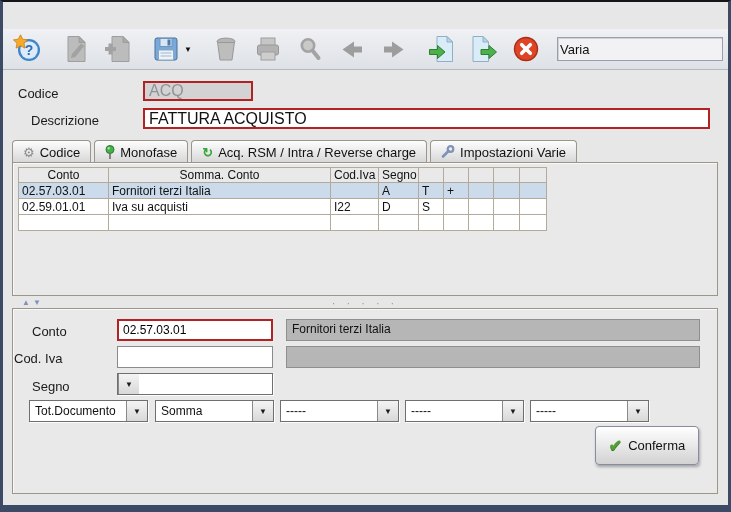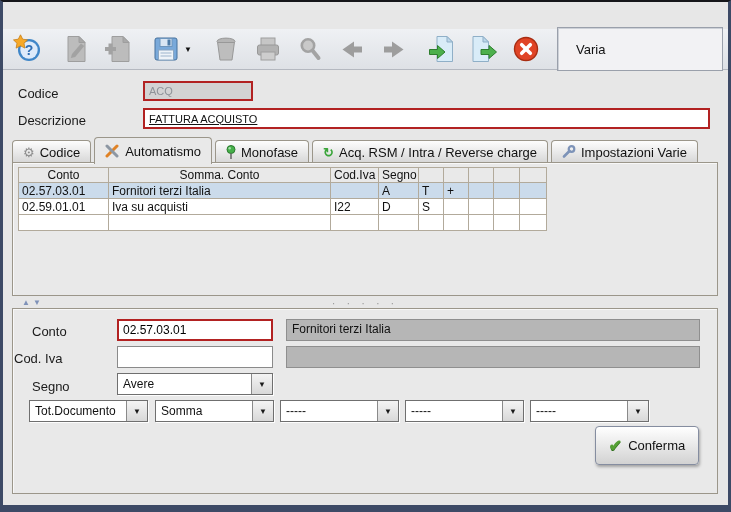--- a/index.html
+++ b/index.html
@@ -31,27 +31,27 @@
   
   .toolbar{
     position:absolute;top:27px;left:0;right:0;height:41px;
     background:linear-gradient(#eff1f4,#dee1e6);
     border-bottom:1px solid #b4b8c0;
     display:flex;align-items:center;padding:0 5px;
   }
   .tbtn{height:38px;min-width:40px;display:flex;align-items:center;justify-content:center;margin-right:2px;}
   .tbtn.group-gap{margin-left:6px;}
   .varia-field{
-    margin-left:9px;flex:1;height:44px;background:#f2f2f4;
+    margin-left:9px;flex:1;height:24px;background:#f2f2f4;
     border:1px solid #9aa0ab;box-shadow:inset 1px 1px 0 #cdd1d8;
-    display:flex;align-items:center;padding-left:18px;font-size:13px;color:#111;
+    display:flex;align-items:center;padding-left:2px;font-size:13px;color:#111;
   }
   
   .label{position:absolute;font-size:13px;color:#1a1a1a;}
-  .field{position:absolute;font-size:11px;padding:1px 4px;font-family:"Liberation Sans",sans-serif;}
+  .field{position:absolute;font-size:16px;padding:1px 4px;font-family:"Liberation Sans",sans-serif;}
   .fld-red{border:2px solid #b22222;}
   .fld-disabled{background:#d3d3d3;color:#8f9398;}
   .fld-white{background:#ffffff;color:#111;border:2px solid #b22222;}
   
   .tabs{position:absolute;top:134px;left:9px;right:9px;height:27px;display:flex;align-items:flex-end;}
   .tab{
     height:23px;display:flex;align-items:center;gap:5px;padding:0 10px;
     background:linear-gradient(#fdfdfd,#d6d6d6);
     border:1px solid #9b968a;border-bottom:none;border-radius:4px 4px 0 0;
     margin-right:3px;font-size:13px;white-space:nowrap;
@@ -199,36 +199,27 @@
         <path d="M10.7 10.7 L19.3 19.3 M19.3 10.7 L10.7 19.3" stroke="#ffffff" stroke-width="3.6" stroke-linecap="round"></path>
       </svg>
     </span>
     <span class="varia-field">
       <span>Varia</span>
     </span>
   </div>
 
   <span class="label" style="left:15px;top:84px;">Codice</span>
   <input class="field fld-red fld-disabled" style="left: 140px; top: 79px; width: 110px; height: 20px;" readonly="" value="ACQ">
-  <span class="label" style="left:15px;top:111px;">Descrizione</span>
-  <input class="field fld-white" style="left: 140px; top: 106px; width: 567px; height: 21px; text-decoration: underline;" value="FATTURA ACQUISTO">
+  <span class="label" style="left:28px;top:111px;">Descrizione</span>
+  <input class="field fld-white" style="left: 140px; top: 106px; width: 567px; height: 21px;" value="FATTURA ACQUISTO">
 
   <div class="tabs">
     <div class="tab">
       <span class="ticon" style="color:#8d8d8d;font-size:13px;">⚙</span>
       <span>Codice</span>
-    </div>
-    <div class="tab selected">
-      <span class="ticon">
-        <svg width="15" height="14" viewBox="0 0 15 14">
-          <line x1="2" y1="12" x2="12" y2="2" stroke="#e08226" stroke-width="3" stroke-linecap="round"></line>
-          <line x1="2" y1="2" x2="12" y2="12" stroke="#8d97a3" stroke-width="3" stroke-linecap="round"></line>
-        </svg>
-      </span>
-      <span>Automatismo</span>
     </div>
     <div class="tab">
       <span class="ticon">
         <svg width="10" height="15" viewBox="0 0 10 15">
           <circle cx="5" cy="4.5" r="4" fill="#46b04a" stroke="#2b7a2f"></circle>
           <circle cx="3.7" cy="3.2" r="1.2" fill="#a8e0aa"></circle>
           <line x1="5" y1="8.5" x2="5" y2="14" stroke="#6b6b6b" stroke-width="1.6"></line>
         </svg>
       </span>
       <span>Monofase</span>
@@ -319,21 +310,20 @@
     <span class="bp-label" style="left:19px;top:15px;">Conto</span>
     <input class="bp-input fld-red" style="left: 104px; top: 10px; width: 156px; height: 22px;" value="02.57.03.01">
     <div class="gray-ro" style="left:273px;top:10px;width:414px;height:22px;">Fornitori terzi Italia</div>
 
     <span class="bp-label" style="left:1px;top:42px;">Cod. Iva</span>
     <input class="bp-input" style="left: 104px; top: 37px; width: 156px; height: 22px; border: 1px solid rgb(138, 138, 138);" value="">
     <div class="gray-ro" style="left:273px;top:37px;width:414px;height:22px;"></div>
 
     <span class="bp-label" style="left:19px;top:70px;">Segno</span>
     <div class="combo" style="left:104px;top:64px;width:156px;">
-      <span class="ctext">Avere</span>
       <span class="cbtn">▼</span>
     </div>
 
     <div class="combo" style="left:16px;top:91px;width:119px;">
       <span class="ctext">Tot.Documento</span>
       <span class="cbtn">▼</span>
     </div>
     <div class="combo" style="left:142px;top:91px;width:119px;">
       <span class="ctext">Somma</span>
       <span class="cbtn">▼</span>

